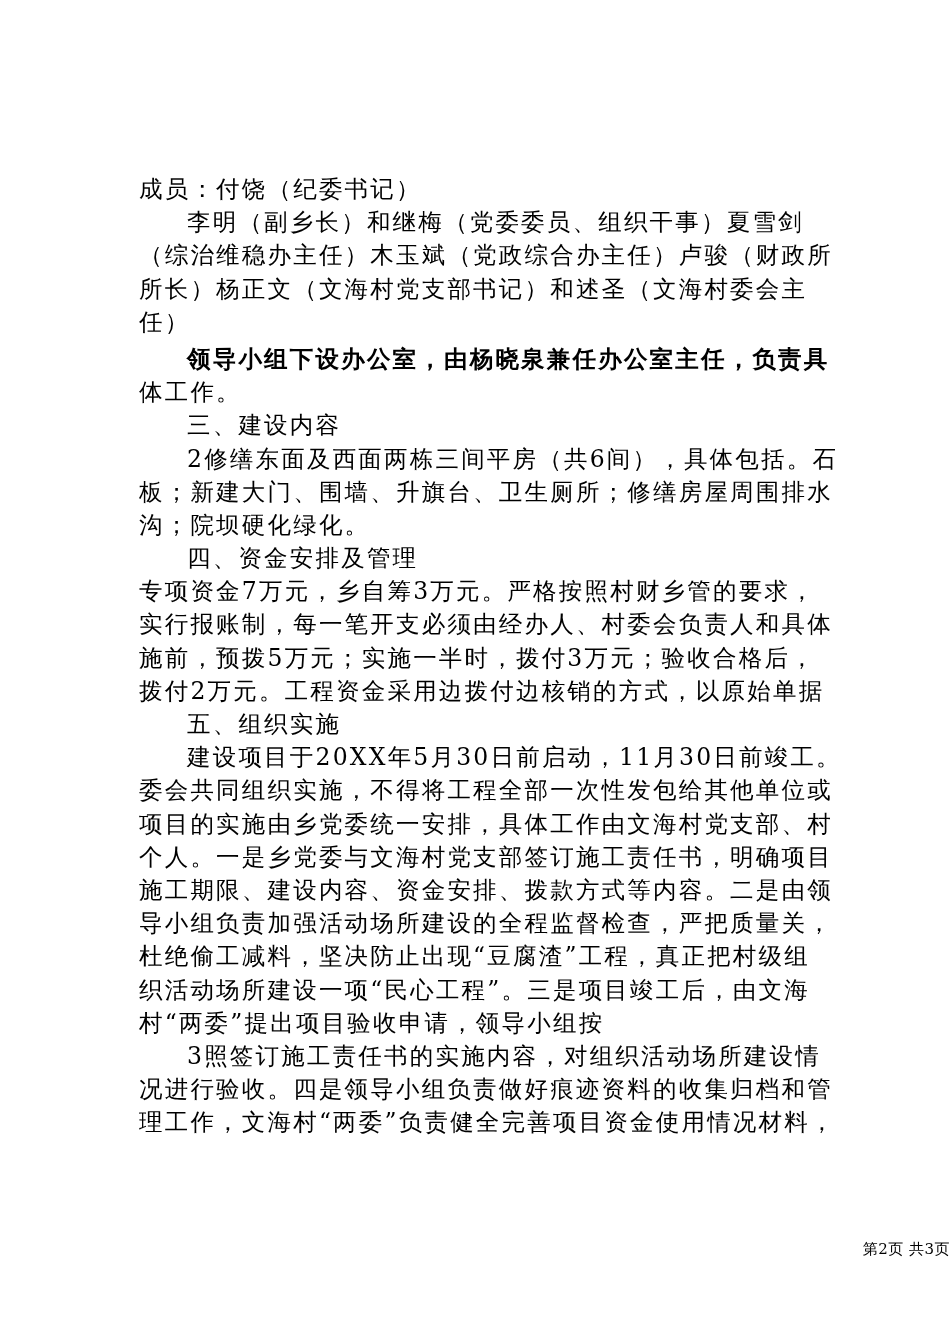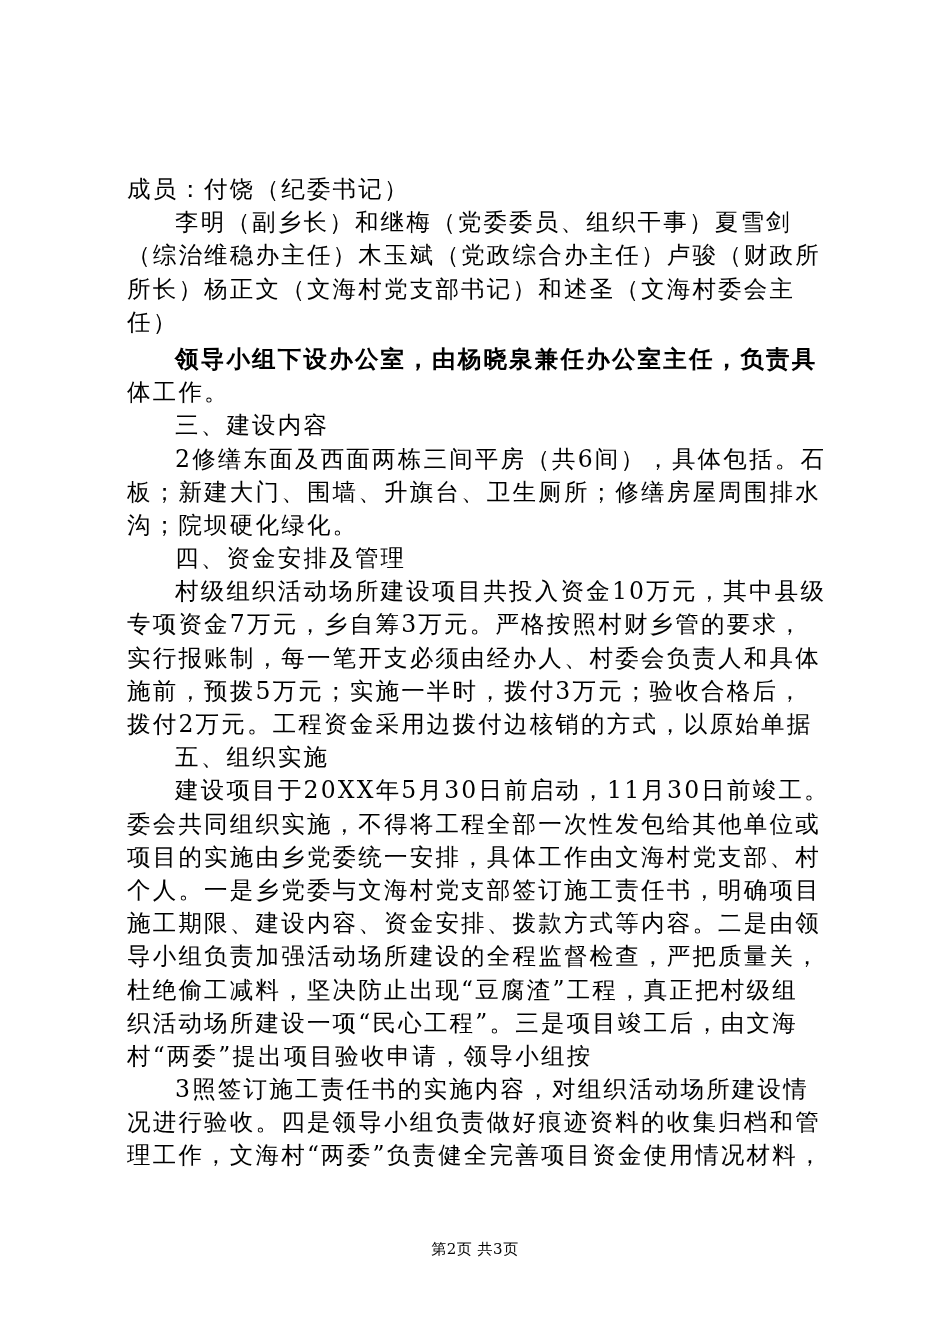--- a/index.html
+++ b/index.html
@@ -18,21 +18,21 @@
     .page {
       position: absolute;
       left: 0;
       top: 0;
       width: 950px;
       height: 1344px;
       background: #ffffff;
     }
     .body-text {
       position: absolute;
-      left: 127px;
+      left: 139px;
       top: 173px;
       width: 712px;
     }
     .line {
       height: 33.2px;
       line-height: 33.2px;
       font-size: 23.5px;
       white-space: nowrap;
       letter-spacing: 2.2px;
     }
@@ -41,21 +41,21 @@
     }
     .gap-before {
       margin-top: 4px;
       font-weight: bold;
     }
     .footer {
       position: absolute;
       left: 0;
       width: 950px;
       top: 1240px;
-      text-align: center;
+      text-align: right;
       font-size: 15px;
       letter-spacing: 0.5px;
     }
   </style>
 </head>
 <body>
 
 <div class="page">
   <div class="body-text">
     <div class="line">成员：付饶（纪委书记）</div>
@@ -63,21 +63,20 @@
     <div class="line">（综治维稳办主任）木玉斌（党政综合办主任）卢骏（财政所</div>
     <div class="line">所长）杨正文（文海村党支部书记）和述圣（文海村委会主</div>
     <div class="line">任）</div>
     <div class="line indent gap-before">领导小组下设办公室，由杨晓泉兼任办公室主任，负责具</div>
     <div class="line">体工作。</div>
     <div class="line indent">三、建设内容</div>
     <div class="line indent">2修缮东面及西面两栋三间平房（共6间），具体包括。石</div>
     <div class="line">板；新建大门、围墙、升旗台、卫生厕所；修缮房屋周围排水</div>
     <div class="line">沟；院坝硬化绿化。</div>
     <div class="line indent">四、资金安排及管理</div>
-    <div class="line indent">村级组织活动场所建设项目共投入资金10万元，其中县级</div>
     <div class="line">专项资金7万元，乡自筹3万元。严格按照村财乡管的要求，</div>
     <div class="line">实行报账制，每一笔开支必须由经办人、村委会负责人和具体</div>
     <div class="line">施前，预拨5万元；实施一半时，拨付3万元；验收合格后，</div>
     <div class="line">拨付2万元。工程资金采用边拨付边核销的方式，以原始单据</div>
     <div class="line indent">五、组织实施</div>
     <div class="line indent">建设项目于20XX年5月30日前启动，11月30日前竣工。</div>
     <div class="line">委会共同组织实施，不得将工程全部一次性发包给其他单位或</div>
     <div class="line">项目的实施由乡党委统一安排，具体工作由文海村党支部、村</div>
     <div class="line">个人。一是乡党委与文海村党支部签订施工责任书，明确项目</div>
     <div class="line">施工期限、建设内容、资金安排、拨款方式等内容。二是由领</div>

